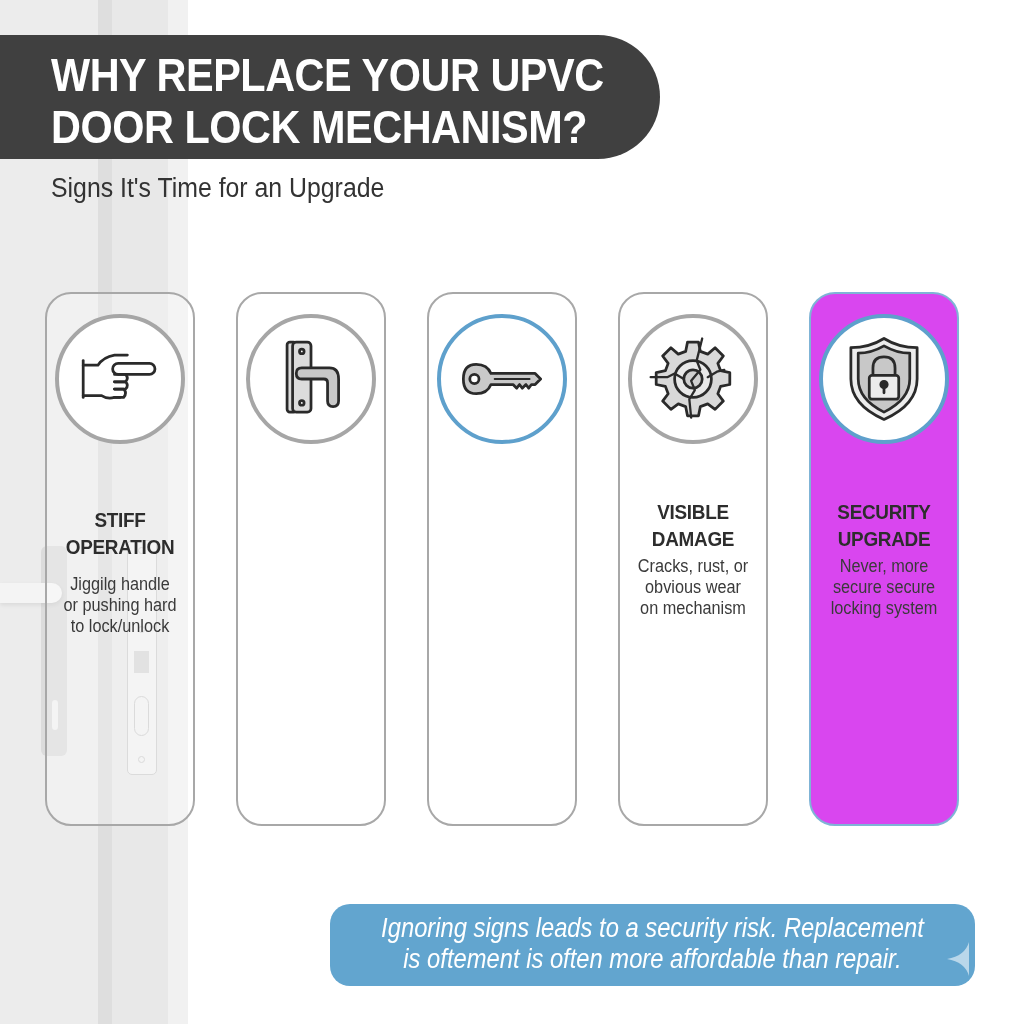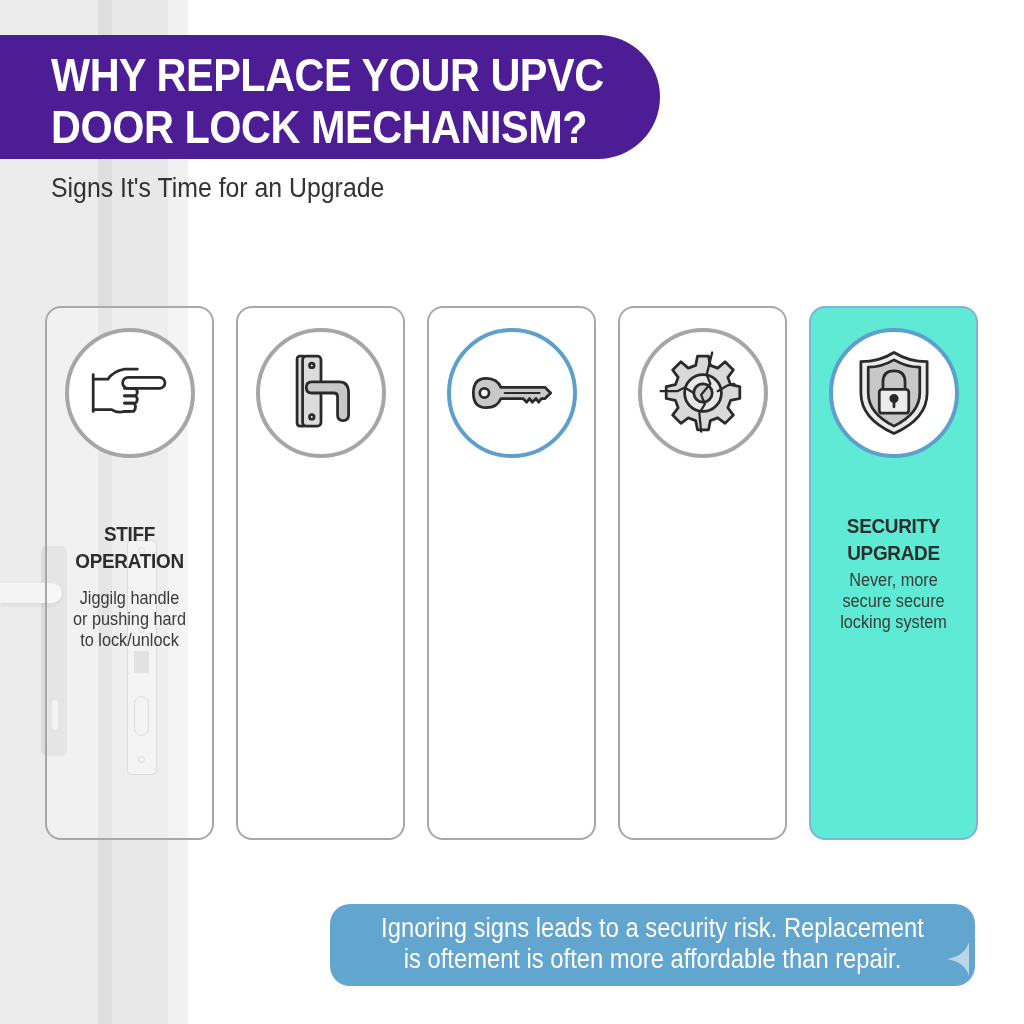--- a/index.html
+++ b/index.html
@@ -32,45 +32,45 @@
       position: absolute; left: 127px; top: 540px; width: 30px; height: 235px;
       border: 1.5px solid #cfcfcf; border-radius: 5px; background: rgba(255,255,255,0.35);
     }
     .door-lock-strip .screw { position: absolute; left: 10px; width: 7px; height: 7px; border-radius: 50%; border: 1px solid #cfcfcf; }
     .door-lock-strip .sq { position: absolute; left: 6px; top: 110px; width: 15px; height: 22px; background: #d8d8d8; }
     .door-lock-strip .oval { position: absolute; left: 6px; top: 155px; width: 15px; height: 40px; border: 1.5px solid #cfcfcf; border-radius: 8px; }
 
     
     .title-banner {
       position: absolute; left: 0; top: 35px; width: 660px; height: 124px;
-      background: #4c1d95;
+      background: #404040;
       border-radius: 0 62px 62px 0;
       padding: 14px 0 0 51px;
     }
     .title-line {
       display: block;
       font-family: "Liberation Sans", "DejaVu Sans", sans-serif;
       font-weight: bold; font-size: 46px; line-height: 52px;
       color: #ffffff; letter-spacing: -0.5px;
       transform: scaleX(0.9); transform-origin: left center;
       white-space: nowrap;
     }
     .subtitle {
       position: absolute; left: 51px; top: 173px;
       font-size: 27px; color: #333; white-space: nowrap;
       transform: scaleX(0.92); transform-origin: left center;
     }
 
     
     .card {
-      position: absolute; top: 306px; width: 169px; height: 534px;
-      border: 2.5px solid #a8a8a8; border-radius: 16px;
+      position: absolute; top: 292px; width: 150px; height: 534px;
+      border: 2.5px solid #a8a8a8; border-radius: 26px;
       background: rgba(255,255,255,0.25);
     }
-    .card.highlight { border-color: #7fb4d6; background: #5eead4; }
+    .card.highlight { border-color: #7fb4d6; background: #d946ef; }
     .card-icon-circle {
       position: absolute; left: 50%; top: 20px; transform: translateX(-50%);
       width: 130px; height: 130px; border-radius: 50%;
       border: 4px solid #a6a6a6; background: #ffffff;
       display: flex; align-items: center; justify-content: center;
     }
     .card-icon-circle.blue { border-color: #5ea0cc; }
     .card-icon-circle svg { width: 92px; height: 92px; }
     .card-text {
       position: absolute; left: -6px; right: -6px; text-align: center;
@@ -86,20 +86,21 @@
       margin-top: 4px; white-space: pre-line;
       transform: scaleX(0.93); transform-origin: center center;
     }
 
     
     .callout {
       position: absolute; left: 330px; top: 904px; width: 645px; height: 82px;
       background: #62a5cf; border-radius: 20px;
       color: #ffffff; text-align: center;
       padding-top: 9px;
+      font-style: italic;
     }
     .callout-line {
       display: block; font-size: 27px; line-height: 31px; white-space: nowrap;
       transform: scaleX(0.88); transform-origin: center center;
     }
     .sparkle {
       position: absolute; right: 6px; bottom: 10px; width: 26px; height: 34px;
     }
   </style>
 </head>
@@ -169,20 +170,27 @@
   <div class="card-icon-circle">
     <svg viewBox="0 0 100 100" stroke="#2a2a2a" stroke-width="3" stroke-linejoin="round" stroke-linecap="round">
       <path d="M44 10 L56 10 L58 20 L66 23 L74 16 L83 25 L77 33 L80 41 L90 43 L90 56 L80 58 L77 66 L83 74 L74 83 L66 77 L58 80 L56 90 L44 90 L42 80 L34 77 L26 83 L17 74 L23 66 L20 58 L10 56 L10 43 L20 41 L23 33 L17 25 L26 16 L34 23 L42 20 Z" fill="#d9d9d9"></path>
       <circle cx="50" cy="50" r="20" fill="#e8e8e8"></circle>
       <circle cx="50" cy="50" r="10" fill="#d0d0d0"></circle>
       <path d="M60 6 L54 30 L58 40 L48 52 L52 62 L46 72 L48 92" fill="none" stroke-width="2.5"></path>
       <path d="M4 48 L22 48 L30 44 L40 50" fill="none" stroke-width="2.5"></path>
       <path d="M66 48 L76 42 L84 40" fill="none" stroke-width="2.5"></path>
     </svg>
   </div>
+  <div class="card-text" style="top:204px">
+    <span class="card-title">VISIBLE
+DAMAGE</span>
+    <span class="card-desc">Cracks, rust, or
+obvious wear
+on mechanism</span>
+  </div>
 </div>
 
 <div class="card highlight" style="left:809px">
   <div class="card-icon-circle blue">
     <svg viewBox="0 0 100 100" stroke="#2a2a2a" stroke-width="3" stroke-linejoin="round" stroke-linecap="round">
       <path d="M50 6 Q66 16 86 16 L86 50 Q86 78 50 94 Q14 78 14 50 L14 16 Q34 16 50 6 Z" fill="#ececec"></path>
       <path d="M50 14 Q64 22 78 22 L78 50 Q78 72 50 86 Q22 72 22 50 L22 22 Q36 22 50 14 Z" fill="#c8c8c8"></path>
       <path d="M38 46 L38 38 Q38 26 50 26 Q62 26 62 38 L62 46" fill="none"></path>
       <rect x="34" y="46" width="32" height="26" rx="3" fill="#ececec"></rect>
       <circle cx="50" cy="56" r="3.5" fill="#2a2a2a"></circle>

